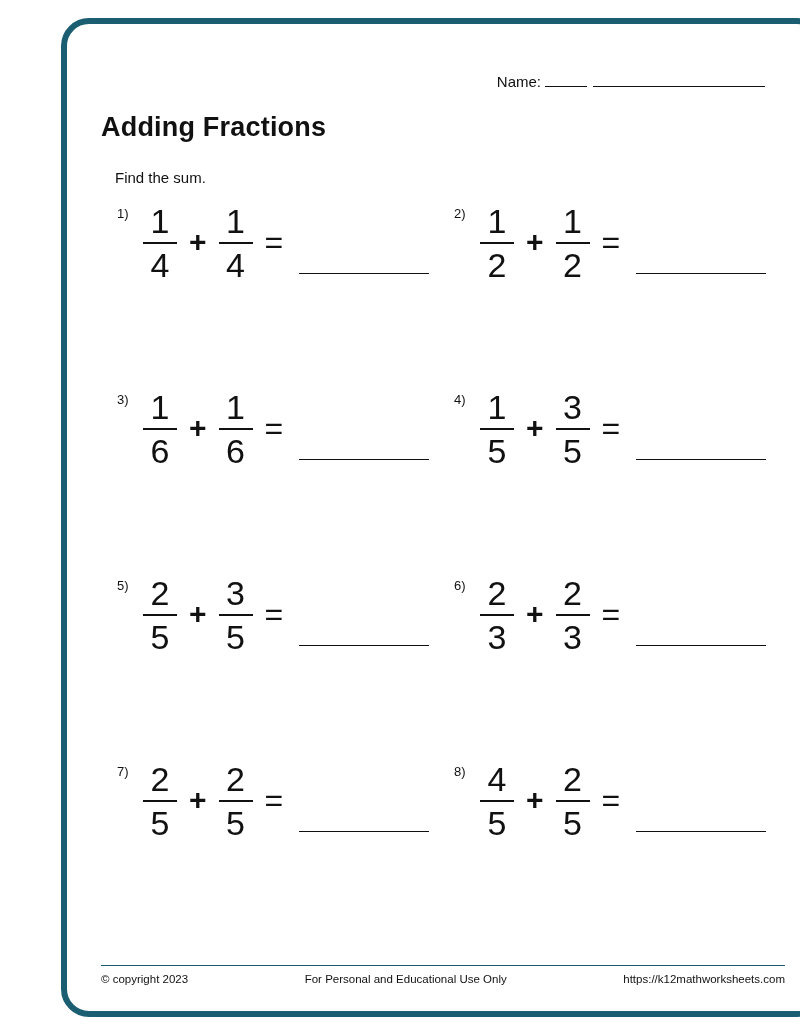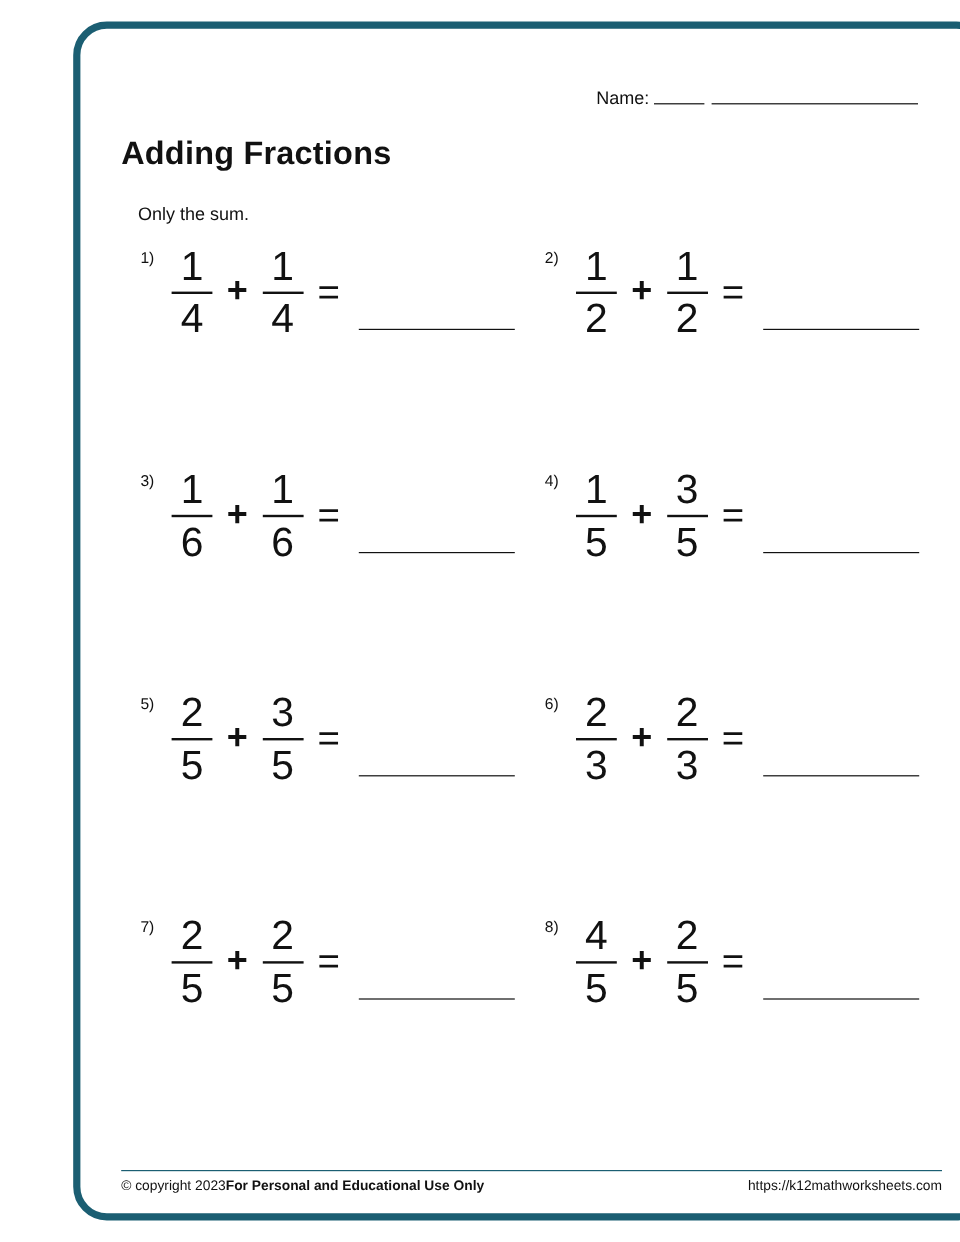--- a/index.html
+++ b/index.html
@@ -119,51 +119,51 @@
     display: inline-block;
     width: 130px;
     border-bottom: 1.6px solid #111;
     height: 62px;
     margin-left: 4px;
   }
   .footer {
     position: absolute;
     left: 34px;
     right: 34px;
-    bottom: 16px;
+    bottom: 26px;
   }
   .footer-rule {
     border-top: 1.5px solid #1b5e72;
     margin-bottom: 7px;
   }
   .footer-text {
     display: flex;
     justify-content: space-between;
     font-size: 11.5px;
     color: #111;
   }
-  .footer-center { text-align: left; flex: 1; font-weight: bold; }
+  .footer-center { text-align: center; flex: 1; }
   .footer-left { flex: 0 0 auto; }
   .footer-right { flex: 0 0 auto; }
 </style>
 </head>
 <body>
 
 <div class="page">
   <div class="sheet">
 
     <div class="name-row">
       <span class="name-label">Name:</span>
       <span class="name-line short"></span>
       <span class="name-line"></span>
     </div>
 
     <h1 class="title">Adding Fractions</h1>
 
-    <div class="instructions">Only the sum.</div>
+    <div class="instructions">Find the sum.</div>
 
     <div class="problems">
 
       <div class="problem">
         <div class="pnum">1)</div>
         <div class="expr">
           <span class="frac">
             <span class="num">1</span>
             <span class="bar"></span>
             <span class="den">4</span>

